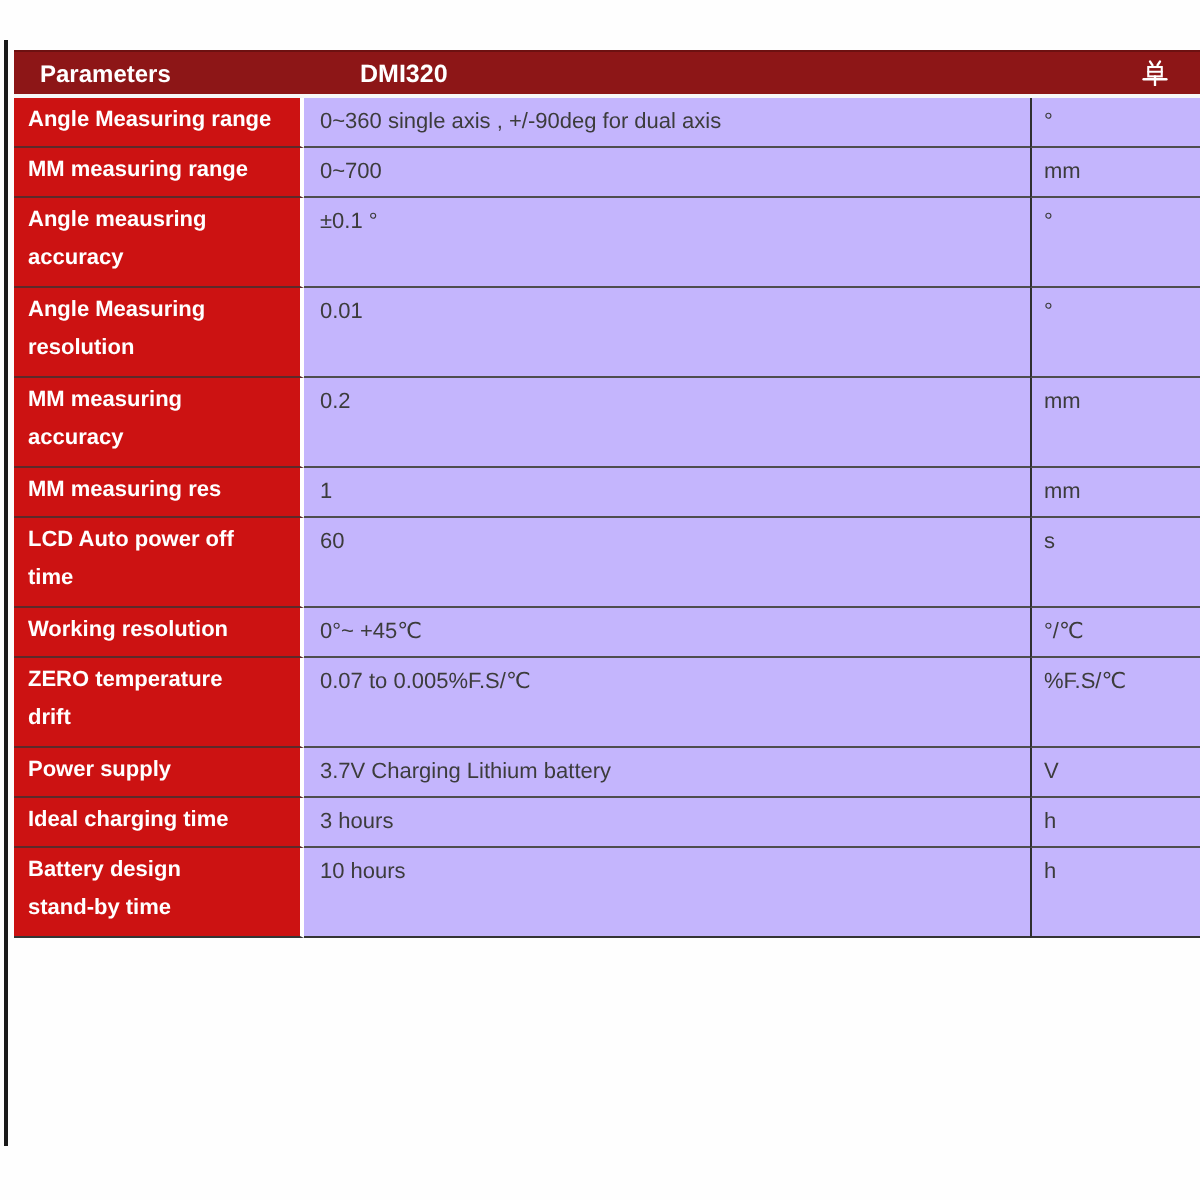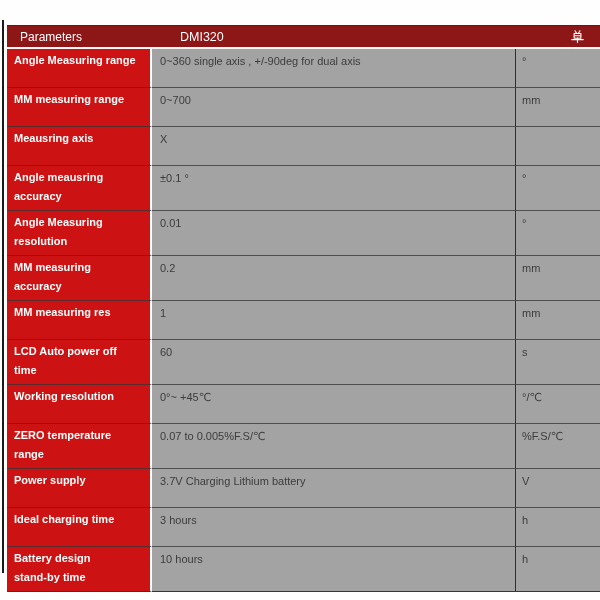--- a/index.html
+++ b/index.html
@@ -18,35 +18,35 @@
   }
   table.spec {
     position: absolute;
     left: 7px; top: 25px;
     width: 593px;
     border-collapse: separate;
     border-spacing: 0;
     table-layout: fixed;
   }
   thead tr { height: 22px; }
-  tbody tr { height: 39px; }
+  tbody tr { height: 25px; }
   tbody tr.tall { height: 45px; }
 
   th, td {
     margin: 0;
     vertical-align: top;
     font-size: 11px;
     line-height: 19px;
     overflow: hidden;
   }
   
   th {
     background: #8d1617;
     color: #ffffff;
-    font-weight: 400;
+    font-weight: 700;
     font-size: 12px;
     text-align: left;
     border-top: 1px solid #6d1111;
     border-bottom: 2px solid #f7f7f7;
     padding: 2px 0 0 0;
   }
   th.h-param { padding-left: 13px; }
   th.h-model { padding-left: 28px; font-size: 12.5px; }
   th.h-unit  { text-align: right; padding-right: 16px; }
   th.h-unit svg { display: inline-block; vertical-align: -2px; }
@@ -56,21 +56,21 @@
     background: #cc1212;
     color: #ffffff;
     font-weight: 700;
     padding: 2px 8px 0 7px;
     border-right: 2px solid #ffffff;
     border-bottom: 1px solid #5c2a2a;
     white-space: pre-line;
   }
   
   td.val, td.unit {
-    background: #a3a3a3;
+    background: #c4b5fd;
     color: #3c3c3c;
     padding: 3px 4px 0 8px;
     border-bottom: 1px solid #4e4e4e;
   }
   td.unit {
     border-left: 1px solid #2f2f2f;
     padding-left: 6px;
   }
   tbody tr:last-child td { border-bottom: 1px solid #353535; margin-top: 23px; }
 </style>
@@ -110,25 +110,20 @@
       <tr>
         <td class="lbl">Angle Measuring range</td>
         <td class="val">0~360 single axis , +/-90deg for dual axis</td>
         <td class="unit">°</td>
       </tr>
       <tr>
         <td class="lbl">MM measuring range</td>
         <td class="val">0~700</td>
         <td class="unit">mm</td>
       </tr>
-      <tr>
-        <td class="lbl">Meausring axis</td>
-        <td class="val">X</td>
-        <td class="unit"></td>
-      </tr>
       <tr class="tall">
         <td class="lbl">Angle meausring
 accuracy</td>
         <td class="val">±0.1 °</td>
         <td class="unit">°</td>
       </tr>
       <tr class="tall">
         <td class="lbl">Angle Measuring
 resolution</td>
         <td class="val">0.01</td>
@@ -151,21 +146,21 @@
         <td class="val">60</td>
         <td class="unit">s</td>
       </tr>
       <tr>
         <td class="lbl">Working resolution</td>
         <td class="val">0°~ +45℃</td>
         <td class="unit">°/℃</td>
       </tr>
       <tr class="tall">
         <td class="lbl">ZERO temperature
-range</td>
+drift</td>
         <td class="val">0.07 to 0.005%F.S/℃</td>
         <td class="unit">%F.S/℃</td>
       </tr>
       <tr>
         <td class="lbl">Power supply</td>
         <td class="val">3.7V Charging Lithium battery</td>
         <td class="unit">V</td>
       </tr>
       <tr>
         <td class="lbl">Ideal charging time</td>

